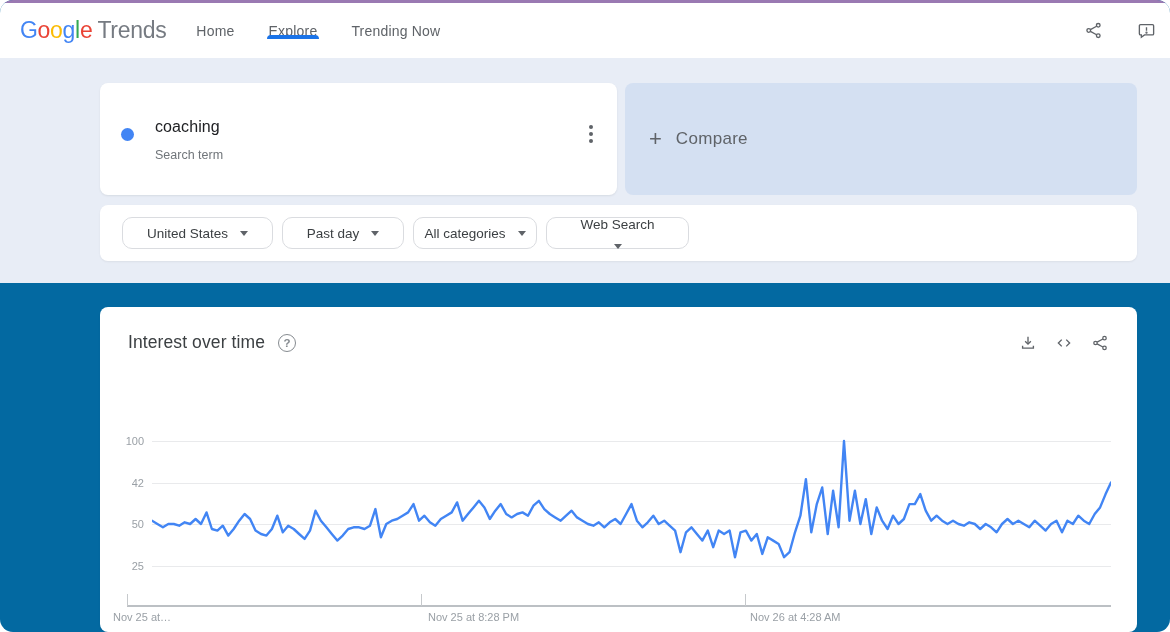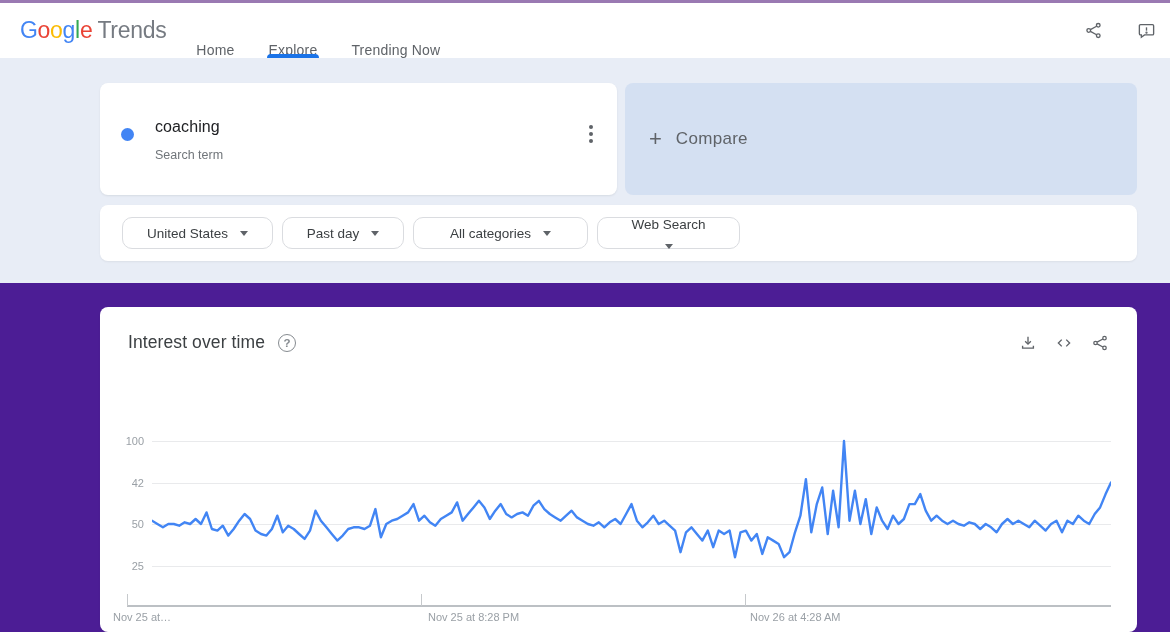--- a/index.html
+++ b/index.html
@@ -1,26 +1,26 @@
 <!DOCTYPE html>
 <html><head>
 <meta charset="utf-8">
 <style>
   * { margin:0; padding:0; box-sizing:border-box; }
   html,body { background:#fff; }
   body { font-family:"Liberation Sans", sans-serif; }
-  .page { position:relative; width:1170px; height:632px; background:#4c1d95; overflow:hidden; }
+  .page { position:relative; width:1170px; height:632px; background:#0369a1; overflow:hidden;border-radius:13px; }
 
   .strip { position:absolute; top:0; left:0; width:100%; height:3px; background:#9a79b2; }
 
   
   .header { position:absolute; top:3px; left:0; width:100%; height:55px; background:#fff; display:flex; align-items:center; }
   .logo { margin-left:20px; font-size:23px; letter-spacing:-0.3px; cursor:pointer; white-space:nowrap; }
   .logo-suffix { color:#767b82; margin-left:5px; }
-  .nav { display:flex; margin-left:28px; gap:30px; height:55px; align-items:flex-end; }
+  .nav { display:flex; margin-left:28px; gap:30px; height:55px; align-items:center; }
   .tab { position:relative; font-size:14px; color:#5f6368; display:flex; align-items:center; padding:0 2px; cursor:pointer; letter-spacing:0.2px; }
   .tab .underline { display:none; }
   .tab.active .underline { display:block; position:absolute; bottom:0; left:0; right:0; height:4px; border-radius:4px 4px 0 0; background:#1a73e8; }
   .header-icons { margin-left:auto; display:flex; align-items:center; gap:34px; margin-right:14px; }
   .hicon { cursor:pointer; display:flex; align-items:center; }
 
   
   .band { position:absolute; top:58px; left:0; width:100%; height:225px; background:#e8edf6; }
 
   .term-card { position:absolute; left:100px; top:83px; width:517px; height:112px; background:#fff; border-radius:8px; box-shadow:0 1px 2px rgba(60,64,67,0.10); }
@@ -30,21 +30,21 @@
   .term-sub { font-size:12.5px; color:#70757a; margin-top:12px; }
   .kebab { position:absolute; right:20px; top:38px; display:flex; flex-direction:column; gap:3px; padding:4px; cursor:pointer; }
   .kebab i { width:4px; height:4px; border-radius:50%; background:#5f6368; }
 
   .compare-card { position:absolute; left:625px; top:83px; width:512px; height:112px; background:#d4e0f2; border-radius:8px; display:flex; align-items:center; color:#5f6368; cursor:pointer; }
   .plus { margin-left:24px; font-size:22px; line-height:1; color:#5f6368; }
   .compare-label { margin-left:14px; font-size:17px; letter-spacing:0.3px; }
 
   .filter-bar { position:absolute; left:100px; top:205px; width:1037px; height:56px; background:#fff; border-radius:8px; display:flex; align-items:center; padding-left:22px; gap:9px; box-shadow:0 1px 2px rgba(60,64,67,0.08); }
   .pill { height:32px; border:1px solid #dadce0; border-radius:10px; background:#fff; display:flex; align-items:center; justify-content:center; gap:12px; font-size:13.5px; color:#3c4043; font-family:inherit; cursor:pointer; }
-  .pill.w1 { width:151px; } .pill.w2 { width:122px; } .pill.w3 { width:175px; } .pill.w4 { width:143px;flex-direction:column; }
+  .pill.w1 { width:151px; } .pill.w2 { width:122px; } .pill.w3 { width:124px; } .pill.w4 { width:143px;flex-direction:column; }
   .caret { width:0; height:0; border-left:4.5px solid transparent; border-right:4.5px solid transparent; border-top:5.5px solid #5f6368; }
 
   
   .chart-card { position:absolute; left:100px; top:307px; width:1037px; height:325px; background:#fff; border-radius:8px; box-shadow:0 1px 2px rgba(60,64,67,0.10); }
   .card-head { position:absolute; left:28px; top:25px; right:28px; display:flex; align-items:center; }
   .card-title { font-size:17.5px; color:#3c4043; letter-spacing:0.1px; }
   .help { margin-left:13px; width:18px; height:18px; border:1.6px solid #868b90; border-radius:50%; color:#868b90; font-size:11.5px; font-weight:bold; display:flex; align-items:center; justify-content:center; cursor:pointer; }
   .head-icons { margin-left:auto; display:flex; align-items:center; gap:17px; }
   .cicon { cursor:pointer; display:flex; align-items:center; }
 

